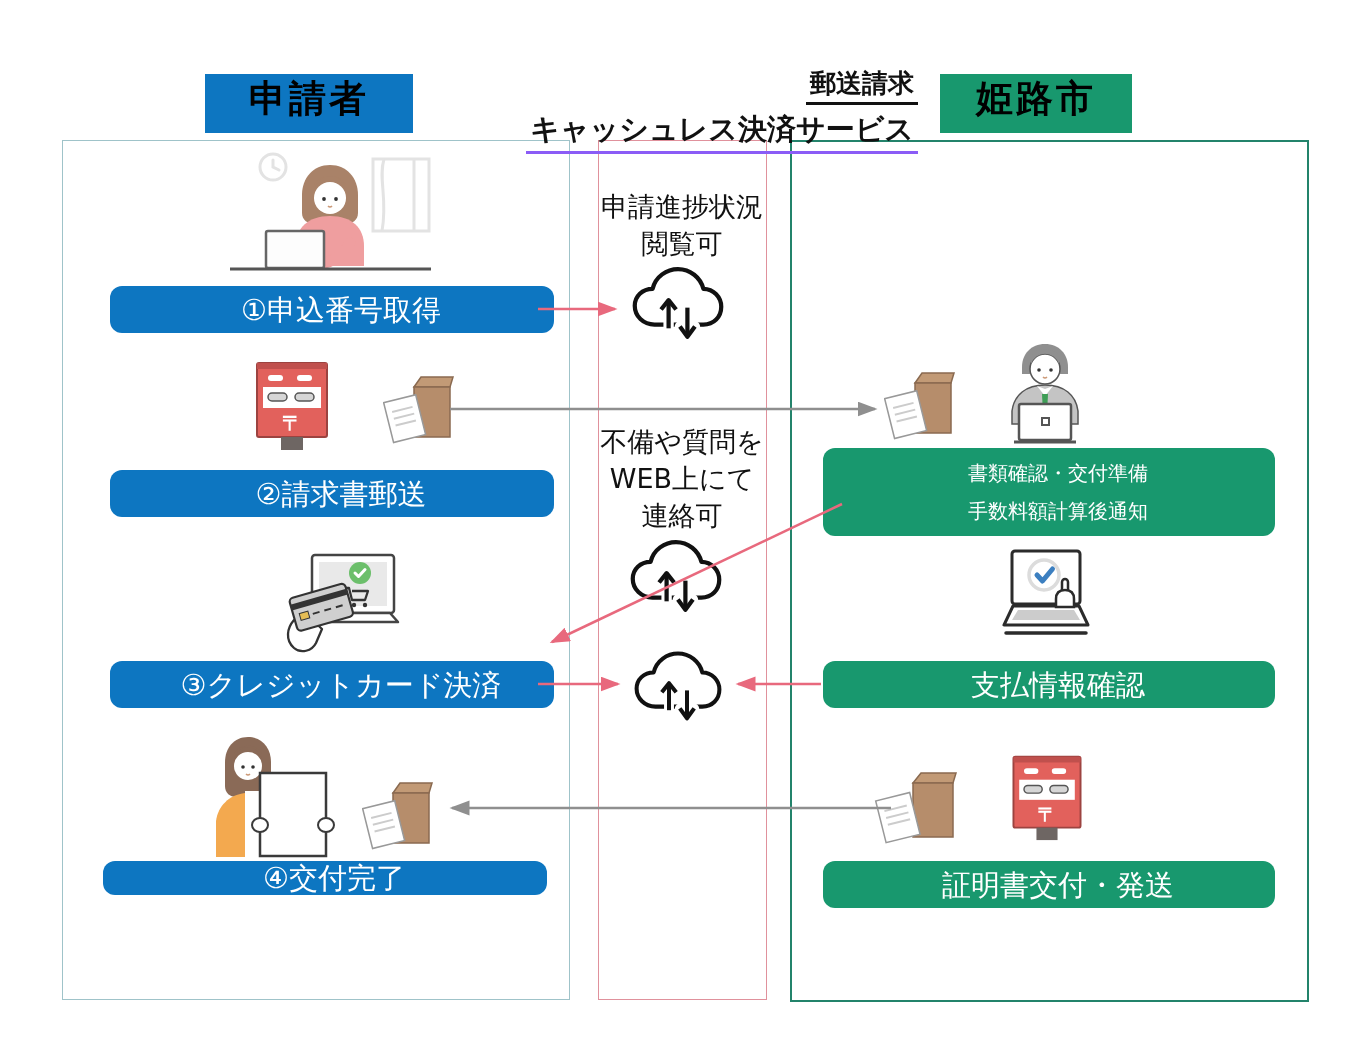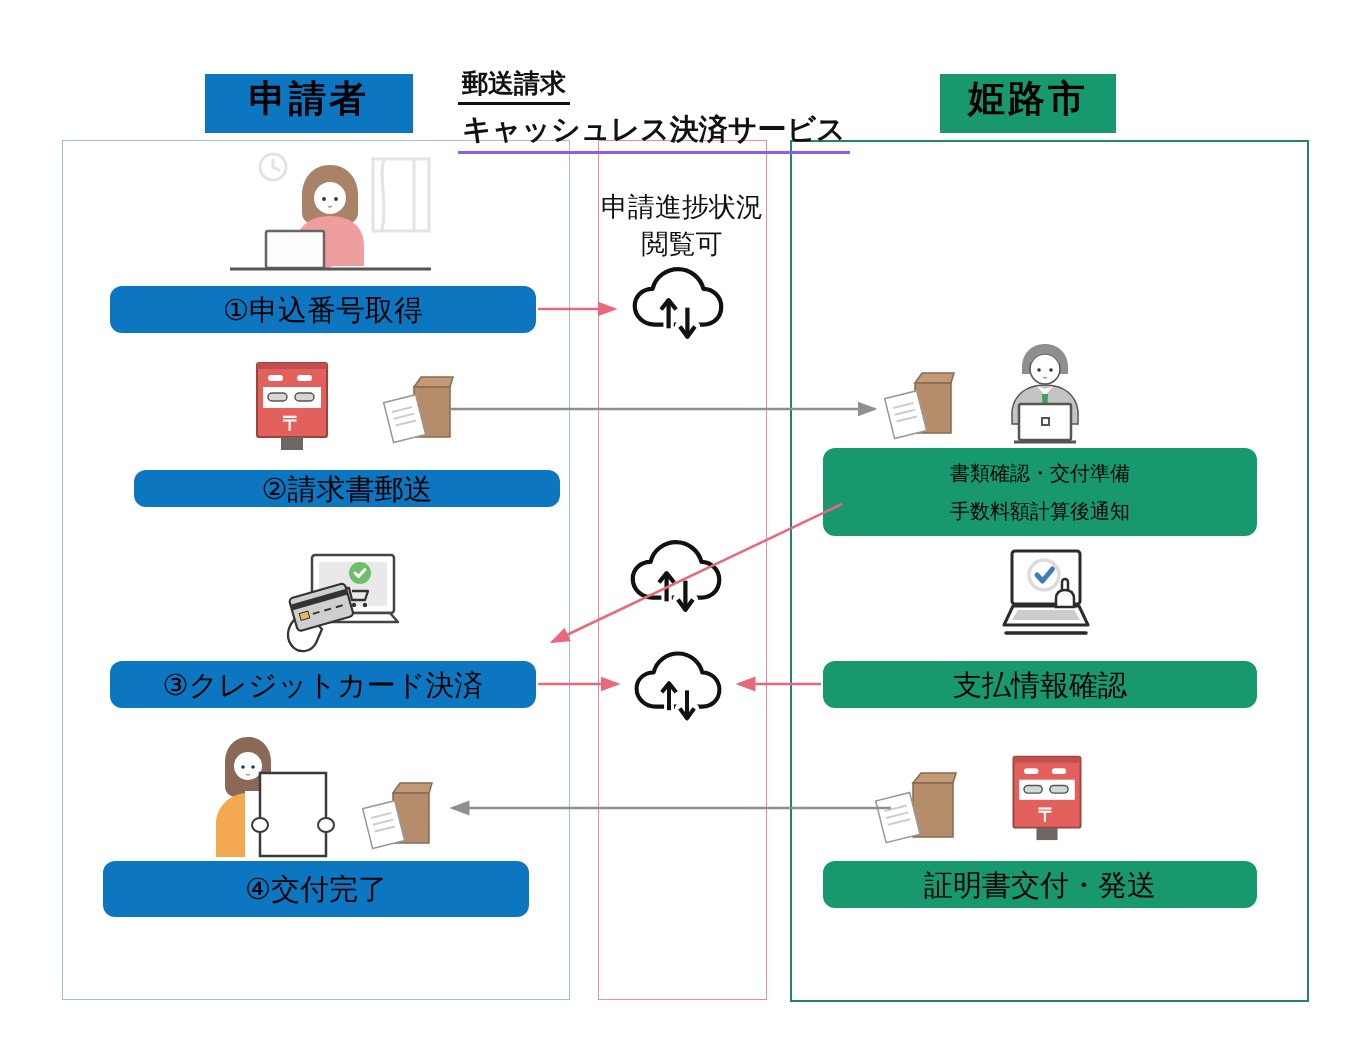--- a/index.html
+++ b/index.html
@@ -3,41 +3,41 @@
 <meta charset="utf-8">
 <style>
   html,body{margin:0;padding:0;background:#fff;}
   #canvas{position:relative;width:1371px;height:1049px;background:#fff;overflow:hidden;
           font-family:"DejaVu Sans","Liberation Sans",sans-serif;color:#111;}
 
   
   .hdr{position:absolute;display:flex;align-items:flex-start;justify-content:center;
        color:#000000;font-weight:bold;font-size:37px;letter-spacing:3px;}
   #hdr-applicant{left:205px;top:74px;width:208px;height:59px;background:#0d76c1;}
-  #hdr-city{left:940px;top:74px;width:176px;height:59px;background:#18986e;}
-
-  #title-block{position:absolute;left:458px;top:66px;width:460px;text-align:left;font-weight:bold;}
+  #hdr-city{left:940px;top:74px;width:192px;height:59px;background:#18986e;}
+
+  #title-block{position:absolute;left:458px;top:66px;width:460px;text-align:right;font-weight:bold;}
   #title-block .t1{display:inline-block;font-size:26px;border-bottom:3px solid #111;padding:0 4px 1px;}
   #title-block .t2{display:inline-block;font-size:29px;border-bottom:3px solid #8b5cf6;padding:0 4px 1px;margin-top:5px;}
 
   
   .frame{position:absolute;background:transparent;}
   #box-left{left:62px;top:140px;width:506px;height:858px;border:1px solid #9fc3c9;}
   #box-center{left:598px;top:140px;width:167px;height:858px;border:1px solid #e0919c;}
   #box-right{left:790px;top:140px;width:515px;height:858px;border:2px solid #23836b;}
 
   
   .btn{position:absolute;display:flex;flex-direction:column;align-items:center;justify-content:center;
-       color:#000000;font-size:29px;border-radius:12px;line-height:38px;text-align:center;}
+       color:#ffffff;font-size:29px;border-radius:12px;line-height:38px;text-align:center;padding-left:18px;}
   .btn-blue{background:#0d76c1;}
   .btn-green{background:#18986e;}
   #btn-step1{left:110px;top:286px;width:426px;height:47px;}
-  #btn-step2{left:110px;top:470px;width:426px;height:37px;margin-left:24px;}
+  #btn-step2{left:110px;top:470px;width:426px;height:47px;}
   #btn-step3{left:110px;top:661px;width:426px;height:47px;}
-  #btn-step4{left:103px;top:861px;width:426px;height:56px;}
+  #btn-step4{left:103px;top:861px;width:426px;height:34px;}
   #btn-review{left:823px;top:448px;width:434px;height:88px;font-size:20px;}
   #btn-paycheck{left:823px;top:661px;width:434px;height:47px;}
   #btn-issue{left:823px;top:861px;width:434px;height:47px;}
 
   
   .note{position:absolute;text-align:center;font-weight:normal;font-size:27px;line-height:37px;}
   #note-progress{left:578px;top:188px;width:208px;}
   #note-contact{left:578px;top:423px;width:208px;}
 
   svg{display:block;}
@@ -176,20 +176,25 @@
         <path d="M60 48 V78 M52 68 L60 79 L68 68"></path>
     </g>
     <g stroke="#111" stroke-width="4.5" fill="none" stroke-linejoin="round">
       <path d="M40 70 V42"></path>
         <path d="M32 50 L40 40 L48 50"></path>
       <path d="M60 48 V78"></path>
         <path d="M52 68 L60 79 L68 68"></path>
     </g>
   </svg>
 
+  <div class="note" id="note-contact">
+    <div>不備や質問を</div>
+    <div>WEB上にて</div>
+    <div>連絡可</div>
+  </div>
 
   <svg class="illo" style="left:629px;top:535px;" width="94" height="80" viewBox="0 0 100 84">
     <path d="M25 66 C13 66 4 57 4 46 C4 36 12 28 23 28 C26 15 38 7 50 7 C63 7 74 16 77 28 C88 28 96 37 96 47 C96 58 88 66 77 66 Z" fill="#fff" stroke="#111" stroke-width="4.5" stroke-linejoin="round"></path>
     <g stroke="#fff" stroke-width="11" fill="none" stroke-linecap="round">
       <path d="M40 70 V42 M32 50 L40 40 L48 50"></path>
         <path d="M60 48 V78 M52 68 L60 79 L68 68"></path>
     </g>
     <g stroke="#111" stroke-width="4.5" fill="none" stroke-linejoin="round">
       <path d="M40 70 V42"></path>
         <path d="M32 50 L40 40 L48 50"></path>

